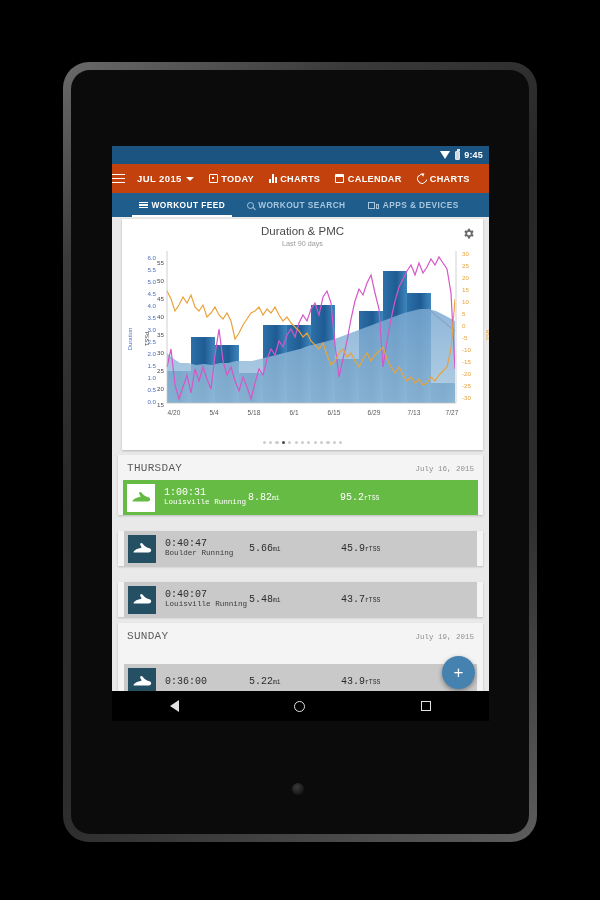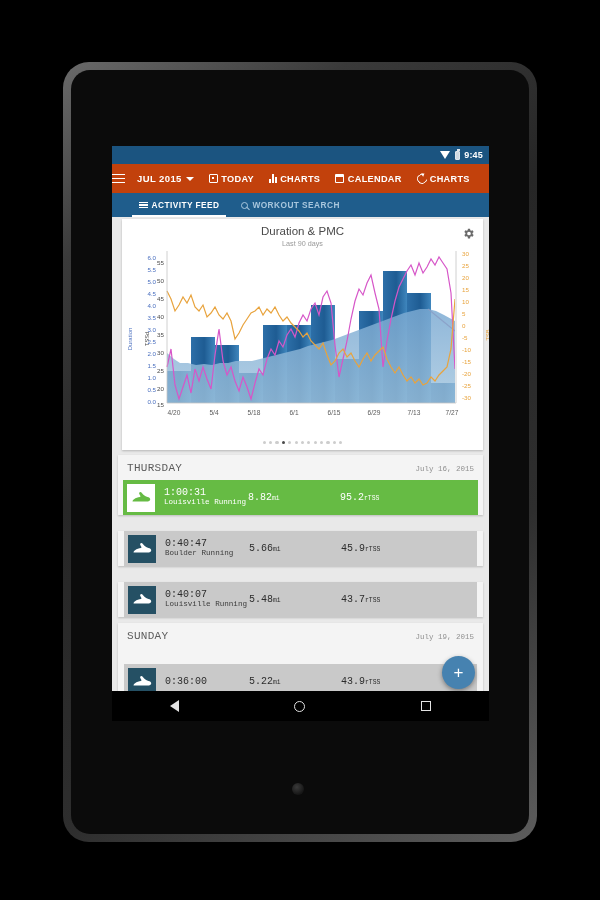--- a/index.html
+++ b/index.html
@@ -282,25 +282,32 @@
     </div>
   </div>
 
   <div class="tabs">
     <div class="tab active">
       <span class="ico-list">
           <b></b>
           <b></b>
           <b></b>
         </span>
-      <span>ACTIVITY FEED</span>
+      <span>WORKOUT FEED</span>
     </div>
     <div class="tab">
       <span class="ico-search"></span>
       <span>WORKOUT SEARCH</span>
+    </div>
+    <div class="tab">
+      <span class="ico-dev">
+          <b></b>
+          <b></b>
+        </span>
+      <span>APPS &amp; DEVICES</span>
     </div>
   </div>
 
   <div class="chart-card">
     <div class="chart-title">Duration &amp; PMC</div>
     <div class="chart-sub">Last 90 days</div>
     <svg class="gear" viewBox="0 0 24 24">
       <path fill="#6b6b6b" d="M19.4 13a7.8 7.8 0 0 0 0-2l2.1-1.6-2-3.5-2.5 1a7.6 7.6 0 0 0-1.7-1L14.9 3h-4l-.4 2.9c-.6.2-1.2.6-1.7 1l-2.5-1-2 3.5L6.4 11a7.8 7.8 0 0 0 0 2l-2.1 1.6 2 3.5 2.5-1c.5.4 1.1.8 1.7 1l.4 2.9h4l.4-2.9c.6-.2 1.2-.6 1.7-1l2.5 1 2-3.5L19.4 13zM12.9 15.4A3.4 3.4 0 1 1 12.9 8.6a3.4 3.4 0 0 1 0 6.8z"></path>
     </svg>
 

